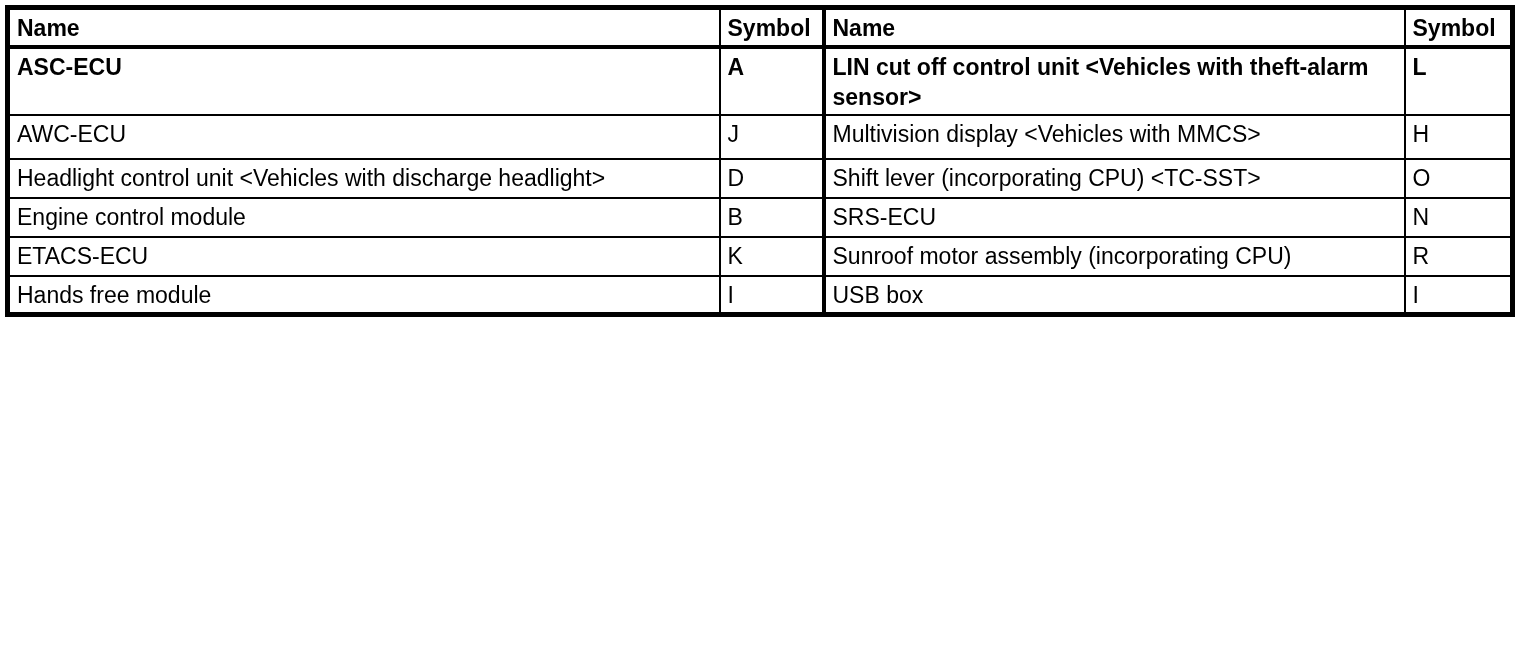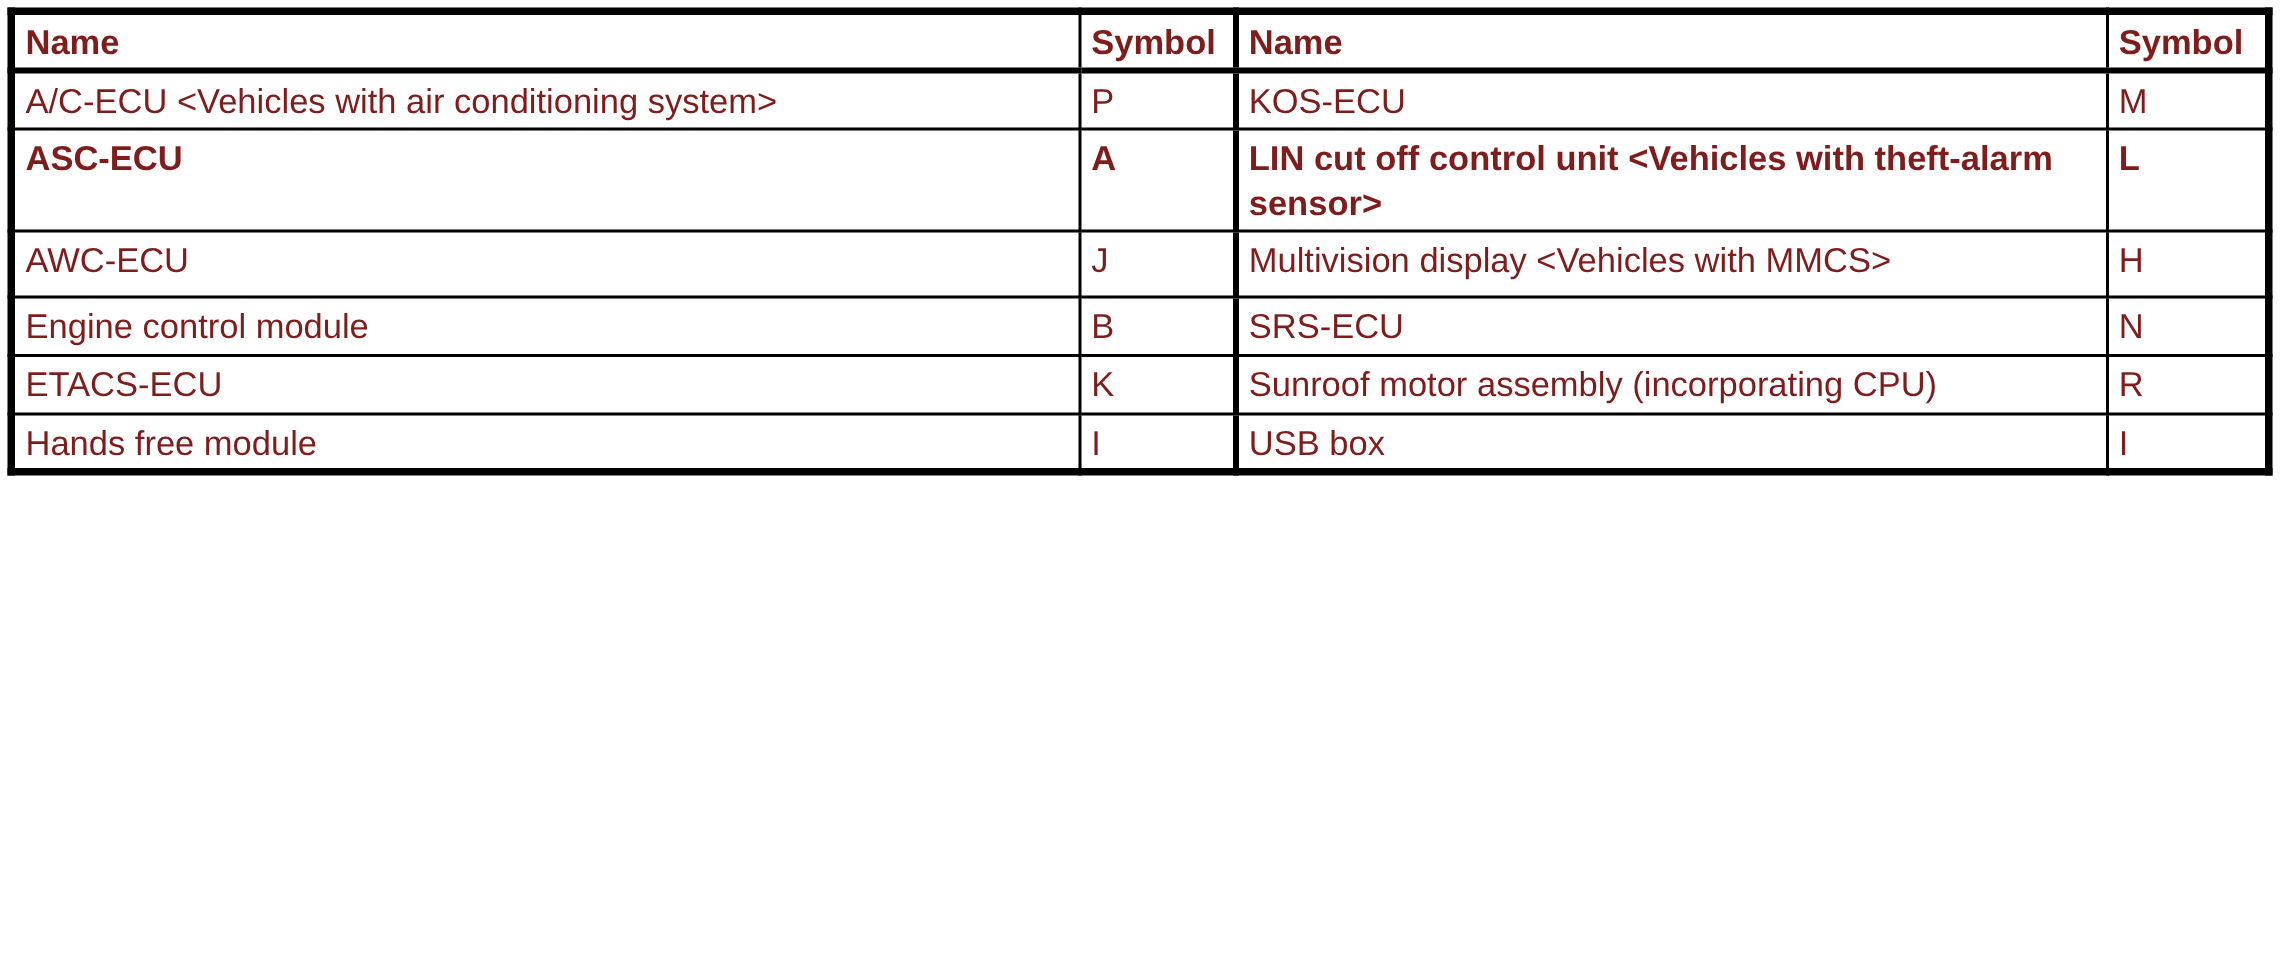--- a/index.html
+++ b/index.html
@@ -10,21 +10,21 @@
     height: 648px;
     overflow: hidden;
     font-family: "Liberation Sans", sans-serif;
   }
   .ecu-table {
     border-collapse: collapse;
     table-layout: fixed;
     margin: 5px 0 0 5px;
     width: 1505px;
     background: #ffffff;
-    color: #7f1d1d;
+    color: #000000;
   }
   .ecu-table td, .ecu-table th {
     border: 2px solid #000000;
     vertical-align: top;
     text-align: left;
     padding: 3px 5px 2px 7px;
     font-size: 23px;
     line-height: 30px;
     white-space: pre-line;
     overflow: hidden;
@@ -56,38 +56,38 @@
     <col style="width:581px">
     <col style="width:108px">
   </colgroup>
   <tbody>
       <tr class="r-hdr">
     <th>Name</th>
     <th>Symbol</th>
     <th class="mid-divider">Name</th>
     <th>Symbol</th>
   </tr>
-  <tr class="r-s">
-    <td>A/C-ECU &lt;Vehicles with air conditioning system&gt;</td>
-    <td>P</td>
-    <td class="mid-divider">KOS-ECU</td>
-    <td>M</td>
-  </tr>
   <tr class="r-tall">
     <td>ASC-ECU</td>
     <td>A</td>
     <td class="mid-divider">LIN cut off control unit &lt;Vehicles with theft-alarm
 sensor&gt;</td>
     <td>L</td>
   </tr>
   <tr class="r-3">
     <td>AWC-ECU</td>
     <td>J</td>
     <td class="mid-divider">Multivision display &lt;Vehicles with MMCS&gt;</td>
     <td>H</td>
+  </tr>
+  <tr class="r-s">
+    <td>Headlight control unit &lt;Vehicles with discharge headlight&gt;</td>
+    <td>D</td>
+    <td class="mid-divider">Shift lever (incorporating CPU) &lt;TC-SST&gt;</td>
+    <td>O</td>
   </tr>
   <tr class="r-s">
     <td>Engine control module</td>
     <td>B</td>
     <td class="mid-divider">SRS-ECU</td>
     <td>N</td>
   </tr>
   <tr class="r-s">
     <td>ETACS-ECU</td>
     <td>K</td>

